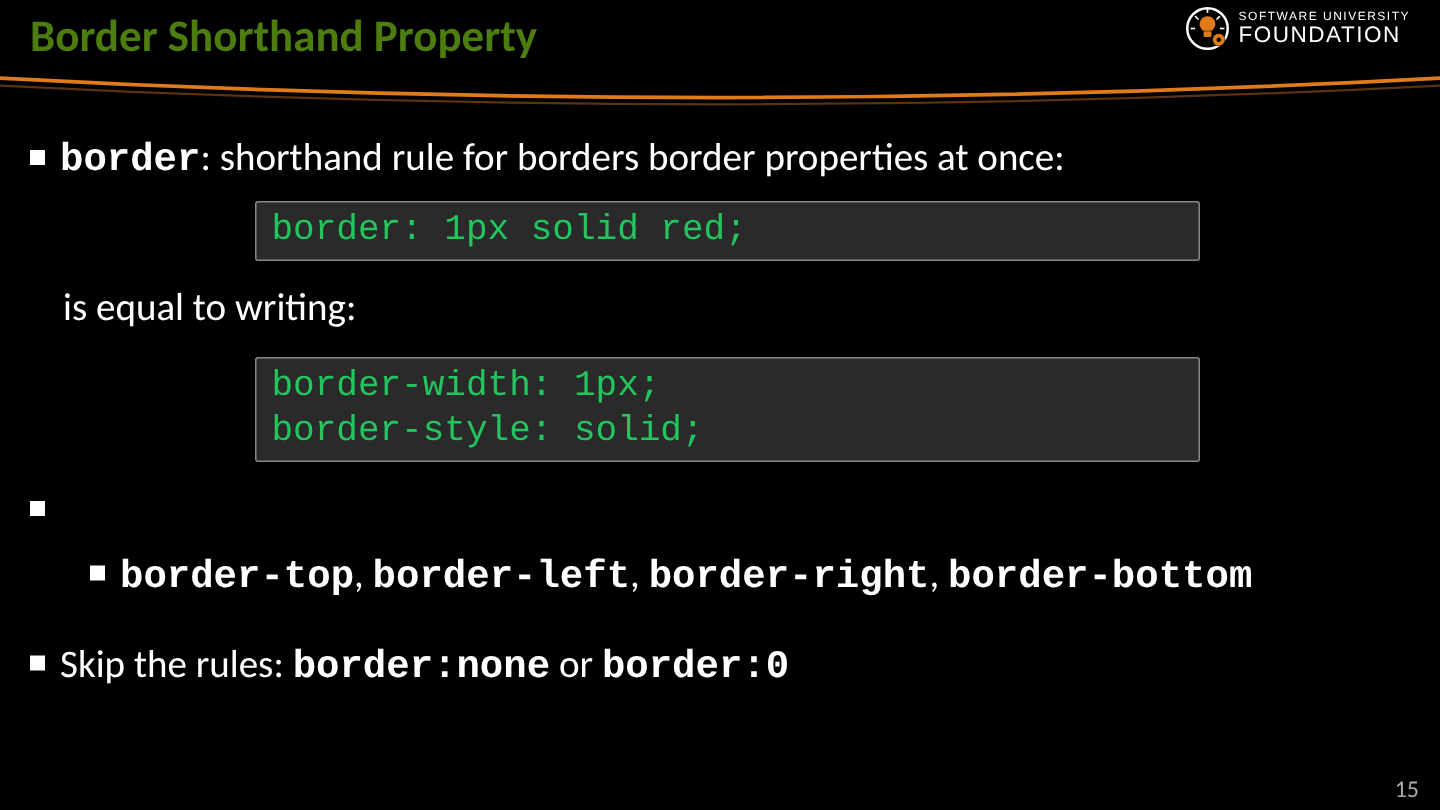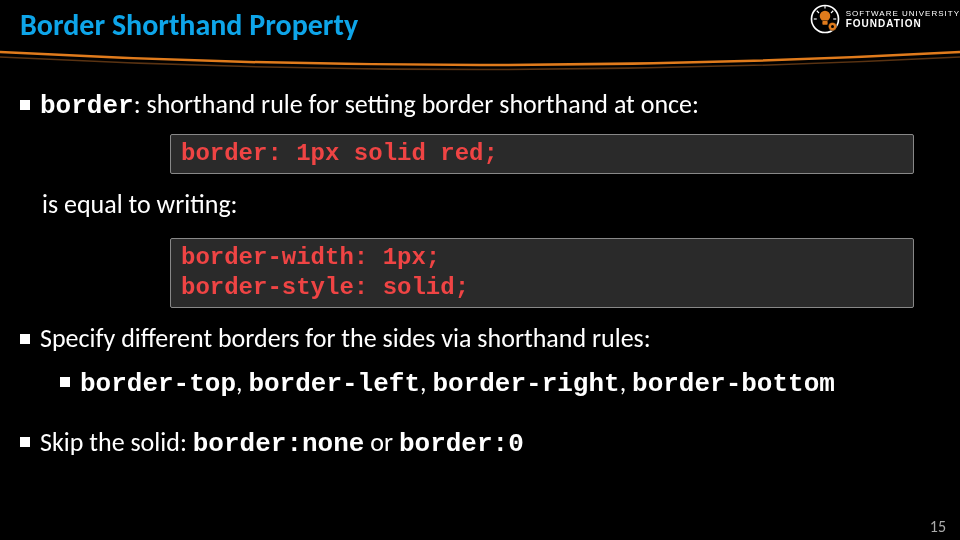--- a/index.html
+++ b/index.html
@@ -18,42 +18,42 @@
     height: 540px;
     position: relative;
     box-sizing: border-box;
   }
   .title {
     position: absolute;
     top: 6px;
     left: 20px;
     font-size: 30px;
     font-weight: 700;
-    color: #0ea5e9;
+    color: #4d7c0f;
   }
   .logo {
     position: absolute;
     top: 4px;
-    right: 0;
+    right: 20px;
     display: flex;
     align-items: center;
     gap: 6px;
   }
   .logo-icon {
     width: 30px;
     height: 30px;
   }
   .logo-text {
     display: flex;
     flex-direction: column;
     line-height: 1;
     font-family: Arial, sans-serif;
   }
   .logo-line1 { font-size: 8px; letter-spacing: 1px; color: #fff; font-weight: 400; }
-  .logo-line2 { font-size: 10px; letter-spacing: 1px; color: #fff; font-weight: 700; margin-top: 1px; }
+  .logo-line2 { font-size: 15px; letter-spacing: 1px; color: #fff; font-weight: 400; margin-top: 1px; }
   .arc {
     position: absolute;
     top: 48px;
     left: 0;
     width: 960px;
     height: 24px;
     pointer-events: none;
   }
   .content {
     position: absolute;
@@ -72,30 +72,30 @@
     height: 10px;
     background: #fff;
     vertical-align: middle;
     margin-right: 10px;
     margin-bottom: 4px;
   }
   .mono { font-family: Consolas, "Courier New", monospace; }
   .bold { font-weight: 700; text-align: right; }
   .codebox {
     margin: 10px 0 14px 150px;
-    width: 744px;
+    width: 630px;
     background: #2a2a2a;
     border: 1px solid #888;
     border-radius: 2px;
     padding: 4px 10px;
     font-family: Consolas, "Courier New", monospace;
     font-size: 24px;
-    font-weight: 700;
+    font-weight: 400;
     line-height: 1.25;
-    color: #ef4444;
+    color: #22c55e;
     box-sizing: border-box;
   }
   .sub {
     font-size: 26px;
     margin-left: 22px;
     margin-bottom: 18px;
   }
   .sub2 {
     font-size: 26px;
     margin-left: 40px;
@@ -150,43 +150,43 @@
   </div>
 
   <svg class="arc" viewBox="0 0 960 24" preserveAspectRatio="none">
     <path d="M0 4 Q480 30 960 4" stroke="#e07b1c" stroke-width="2.5" fill="none"></path>
     <path d="M0 9 Q480 34 960 9" stroke="#5a3312" stroke-width="1.5" fill="none"></path>
   </svg>
 
   <div class="content">
 
     <div class="bullet">
-      <span class="sq"></span><span class="mono bold">border</span><span>: shorthand rule for setting border shorthand at once:</span>
+      <span class="sq"></span><span class="mono bold">border</span><span>: shorthand rule for borders border properties at once:</span>
     </div>
 
     <div class="codebox">
       <div>border: 1px solid red;</div>
     </div>
 
     <div class="sub">is equal to writing:</div>
 
     <div class="codebox">
       <div>border-width: 1px;</div>
       <div>border-style: solid;</div>
     </div>
 
     <div class="bullet">
-      <span class="sq"></span><span>Specify different borders for the sides via shorthand rules:</span>
+      <span class="sq"></span>
     </div>
 
     <div class="sub2">
       <span class="sq"></span><span class="mono bold">border-top</span>, <span class="mono bold">border-left</span>, <span class="mono bold">border-right</span>, <span class="mono bold">border-bottom</span>
     </div>
 
     <div class="bullet">
-      <span class="sq"></span><span>Skip the solid: </span><span class="mono bold">border:none</span><span> or </span><span class="mono bold">border:0</span>
+      <span class="sq"></span><span>Skip the rules: </span><span class="mono bold">border:none</span><span> or </span><span class="mono bold">border:0</span>
     </div>
 
   </div>
 
   <div class="page-num">15</div>
 
 </div>
 
 </body></html>

